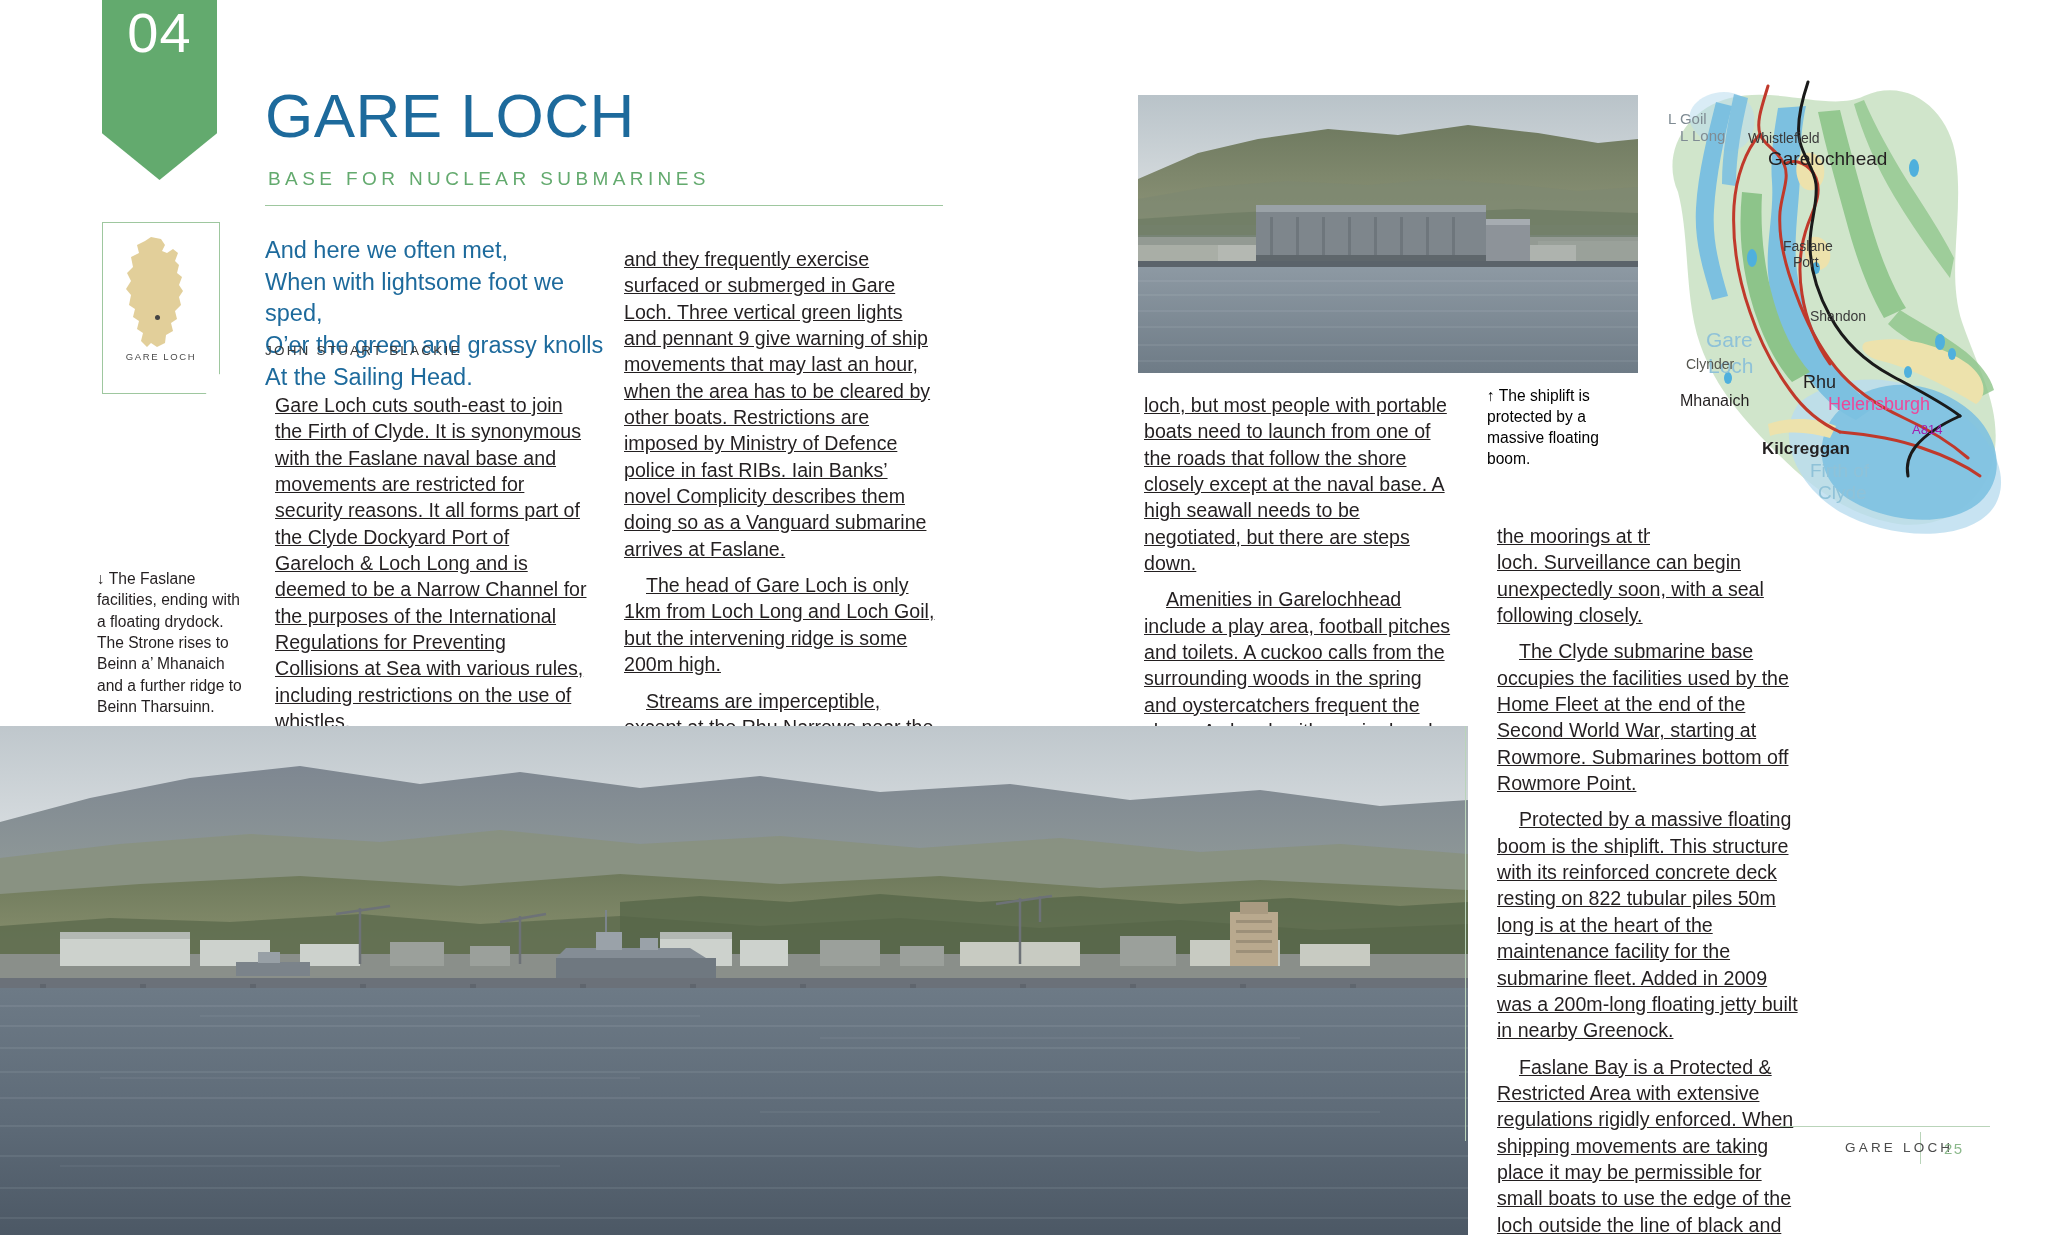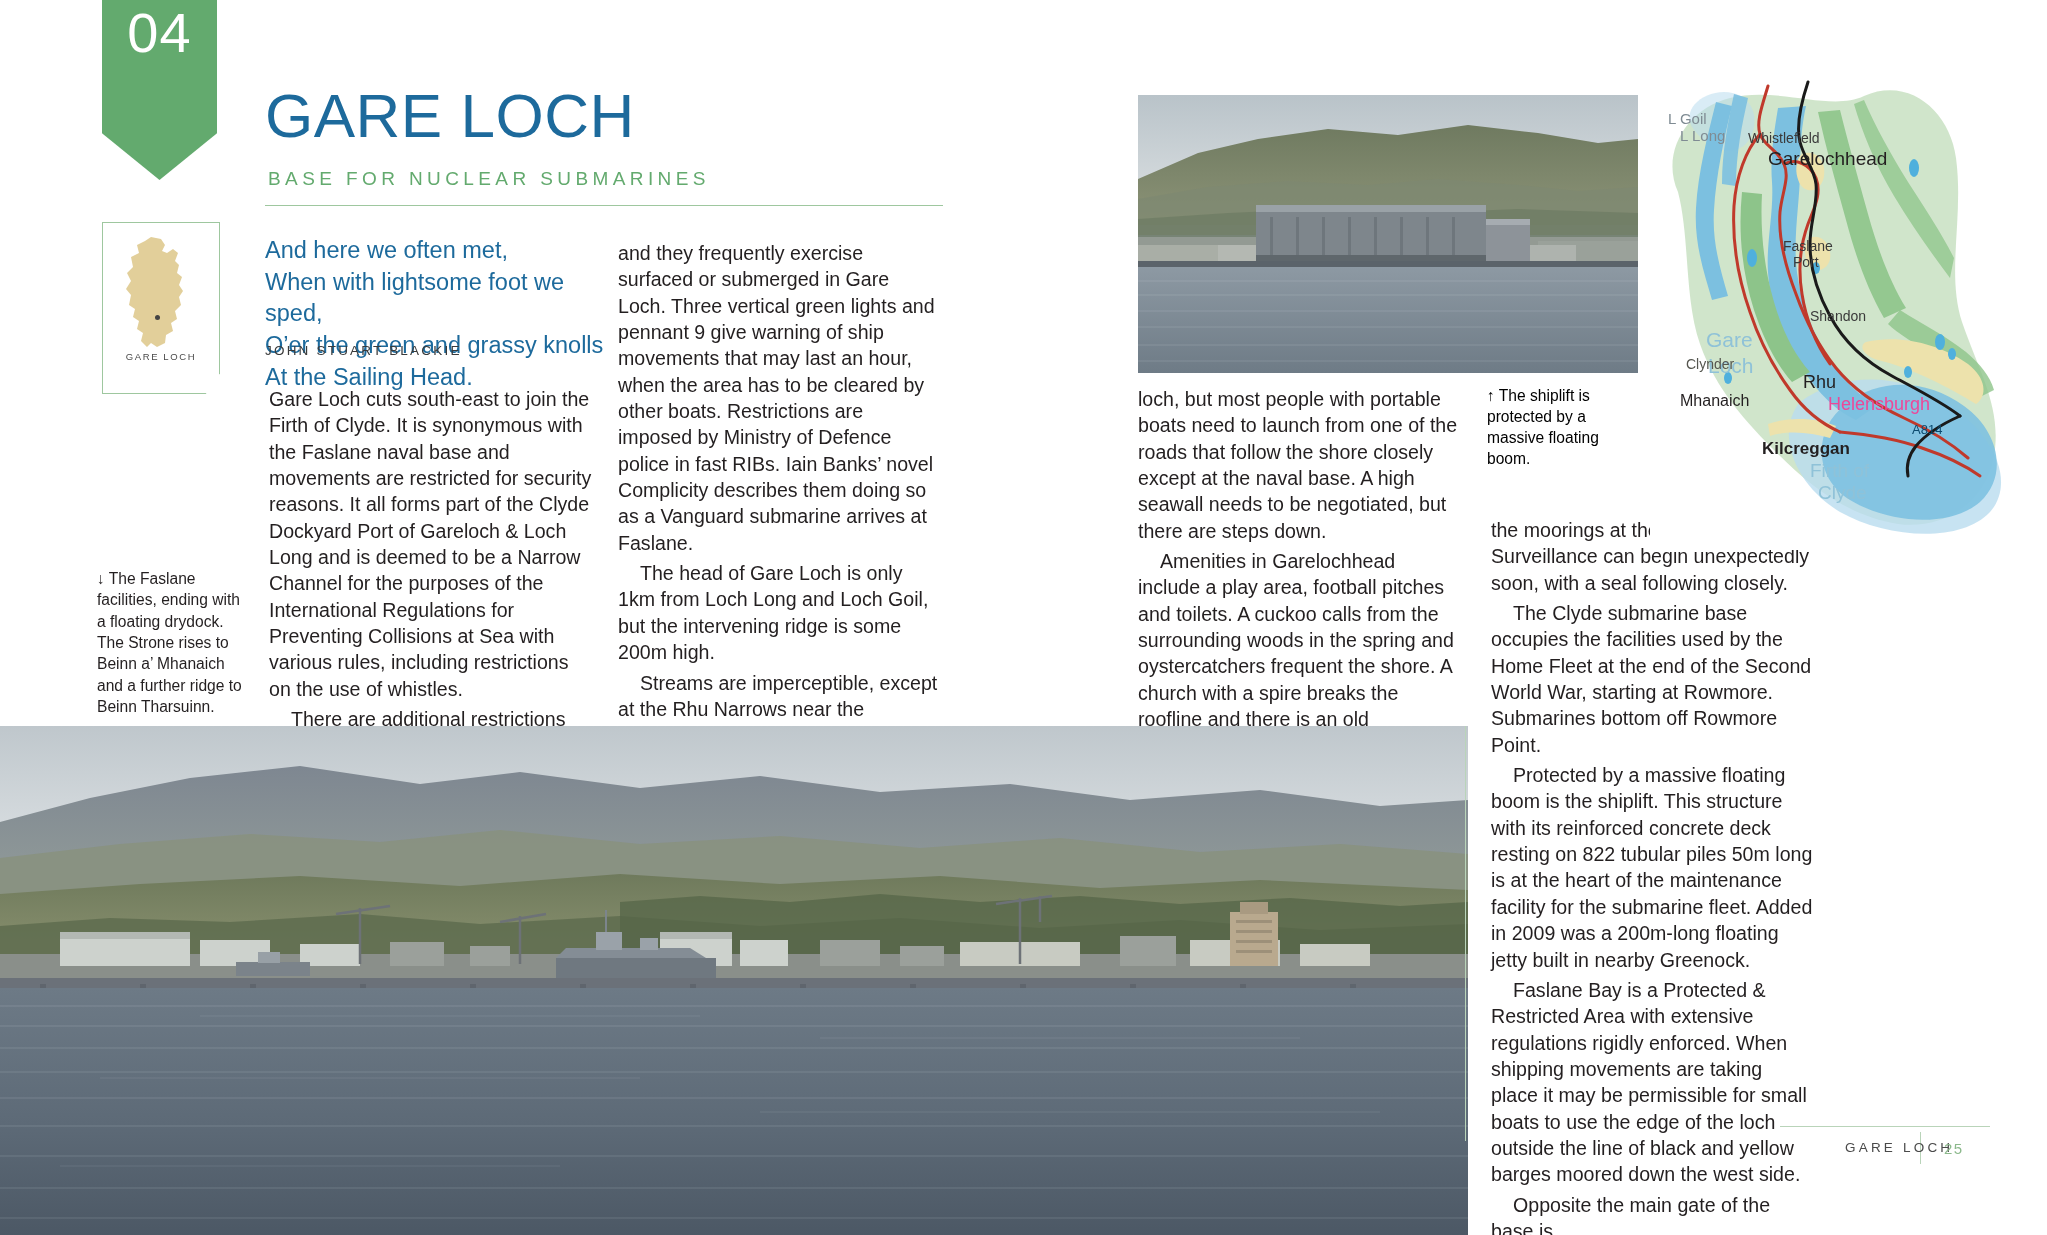--- a/index.html
+++ b/index.html
@@ -57,21 +57,21 @@
     position:absolute; left:265px; top:235px; width:345px;
     color:#1d6a9c; font-size:23.5px; line-height:1.35;
   }
   .poem-credit {
     position:absolute; left:265px; top:343px;
     font-size:13.5px; letter-spacing:2.2px; color:#3a3a3a;
   }
 
   
   .col { position:absolute; font-size:19.6px; line-height:1.345; color:#231f20; text-align:left; }
-  .col p { margin:4px; }
+  .col p { margin:10px;text-decoration:underline; }
   .col p + p { text-indent:22px; }
 
   #col1 { left:265px; top:382px; width:332px; }
   #col2 { left:614px; top:236px; width:332px; }
   #col3 { left:1134px; top:382px; width:330px; }
   #col4 { left:1487px; top:513px; width:330px; }
 
   
   .side-caption {
     position:absolute; left:97px; top:568px; width:150px;
@@ -449,21 +449,21 @@
         <div class="map-label" style="left: 133px; top: 166px; font-size: 14px; color: rgb(58, 58, 58); font-weight: 400;">Faslane</div>
         <div class="map-label" style="left: 143px; top: 182px; font-size: 14px; color: rgb(58, 58, 58); font-weight: 400;">Port</div>
         <div class="map-label" style="left: 160px; top: 236px; font-size: 14px; color: rgb(58, 58, 58); font-weight: 400; text-align: right;">Shandon</div>
         <div class="map-label" style="left: 56px; top: 256px; font-size: 21px; color: rgb(143, 194, 216); font-weight: 400;">Gare</div>
         <div class="map-label" style="left: 58px; top: 282px; font-size: 21px; color: rgb(143, 194, 216); font-weight: 400;">Loch</div>
         <div class="map-label" style="left: 36px; top: 284px; font-size: 14px; color: rgb(85, 86, 79); font-weight: 400;">Clynder</div>
         <div class="map-label" style="left: 30px; top: 320px; font-size: 16px; color: rgb(35, 31, 32); font-weight: 400;">Mhanaich</div>
         <div class="map-label" style="left: 153px; top: 300px; font-size: 18px; color: rgb(35, 31, 32); font-weight: 400;">Rhu</div>
         <div class="map-label" style="left: 178px; top: 322px; font-size: 18px; color: #ec4899; font-weight: 400;">Helensburgh</div>
         <div class="map-label" style="left: 68px; top: 367px; font-size: 17px; color: rgb(35, 31, 32); font-weight: 700; margin-left: 44px;">Kilcreggan</div>
-        <div class="map-label" style="left: 262px; top: 350px; font-size: 13px; color: #0c4a6e; font-weight: 400;">A814</div>
+        <div class="map-label" style="left: 262px; top: 350px; font-size: 13px; color: #a21caf; font-weight: 400;">A814</div>
         <div class="map-label" style="left: 160px; top: 388px; font-size: 19px; color: rgb(143, 194, 216); font-weight: 400;">Firth of</div>
         <div class="map-label" style="left: 168px; top: 410px; font-size: 19px; color: rgb(143, 194, 216); font-weight: 400;">Clyde</div>
       </div>
   </div>
 
   <div class="footer-rule"></div>
   <div class="footer-line"></div>
   <div class="footer-sep"></div>
   <div class="footer-title">GARE LOCH</div>
   <div class="footer-page">25</div>

